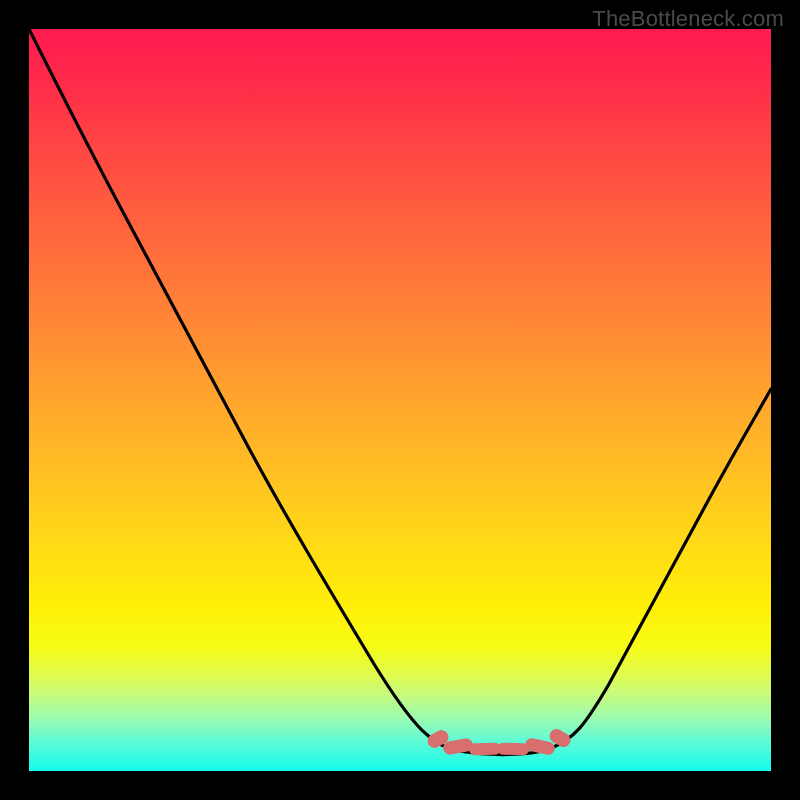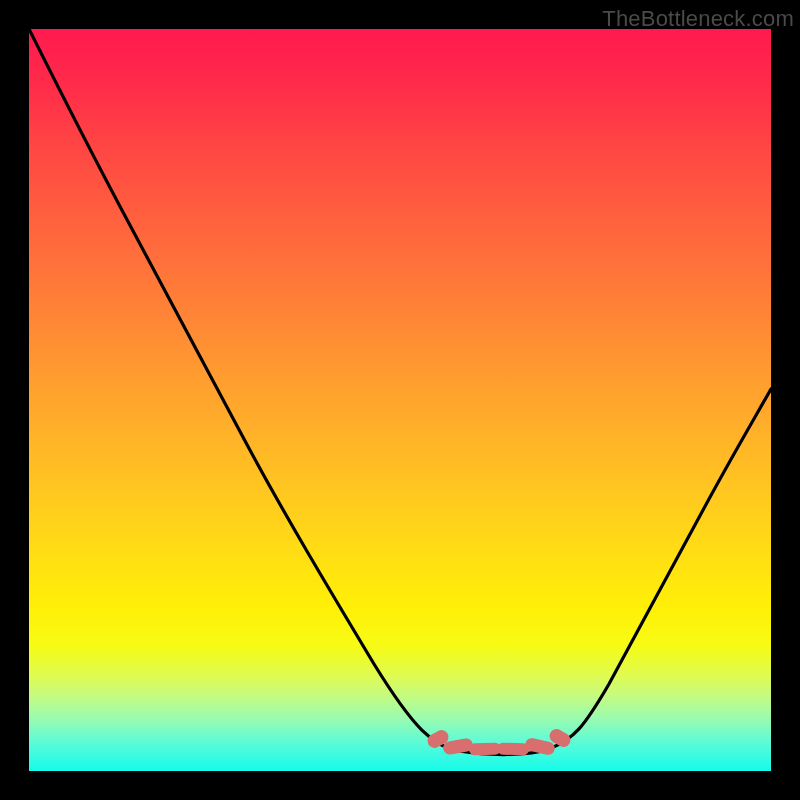--- a/index.html
+++ b/index.html
@@ -7,21 +7,21 @@
     width: 800px;
     height: 800px;
     background: #000;
     position: relative;
     overflow: hidden;
     font-family: Arial, Helvetica, sans-serif;
   }
   .watermark {
     position: absolute;
     top: 6px;
-    right: 6px;
+    right: 16px;
     color: #4a4a4a;
     font-size: 22px;
     font-weight: 500;
     letter-spacing: 0.2px;
     z-index: 10;
     margin-left: 44px;
   }
   .plot-area {
     position: absolute;
     left: 29px;

